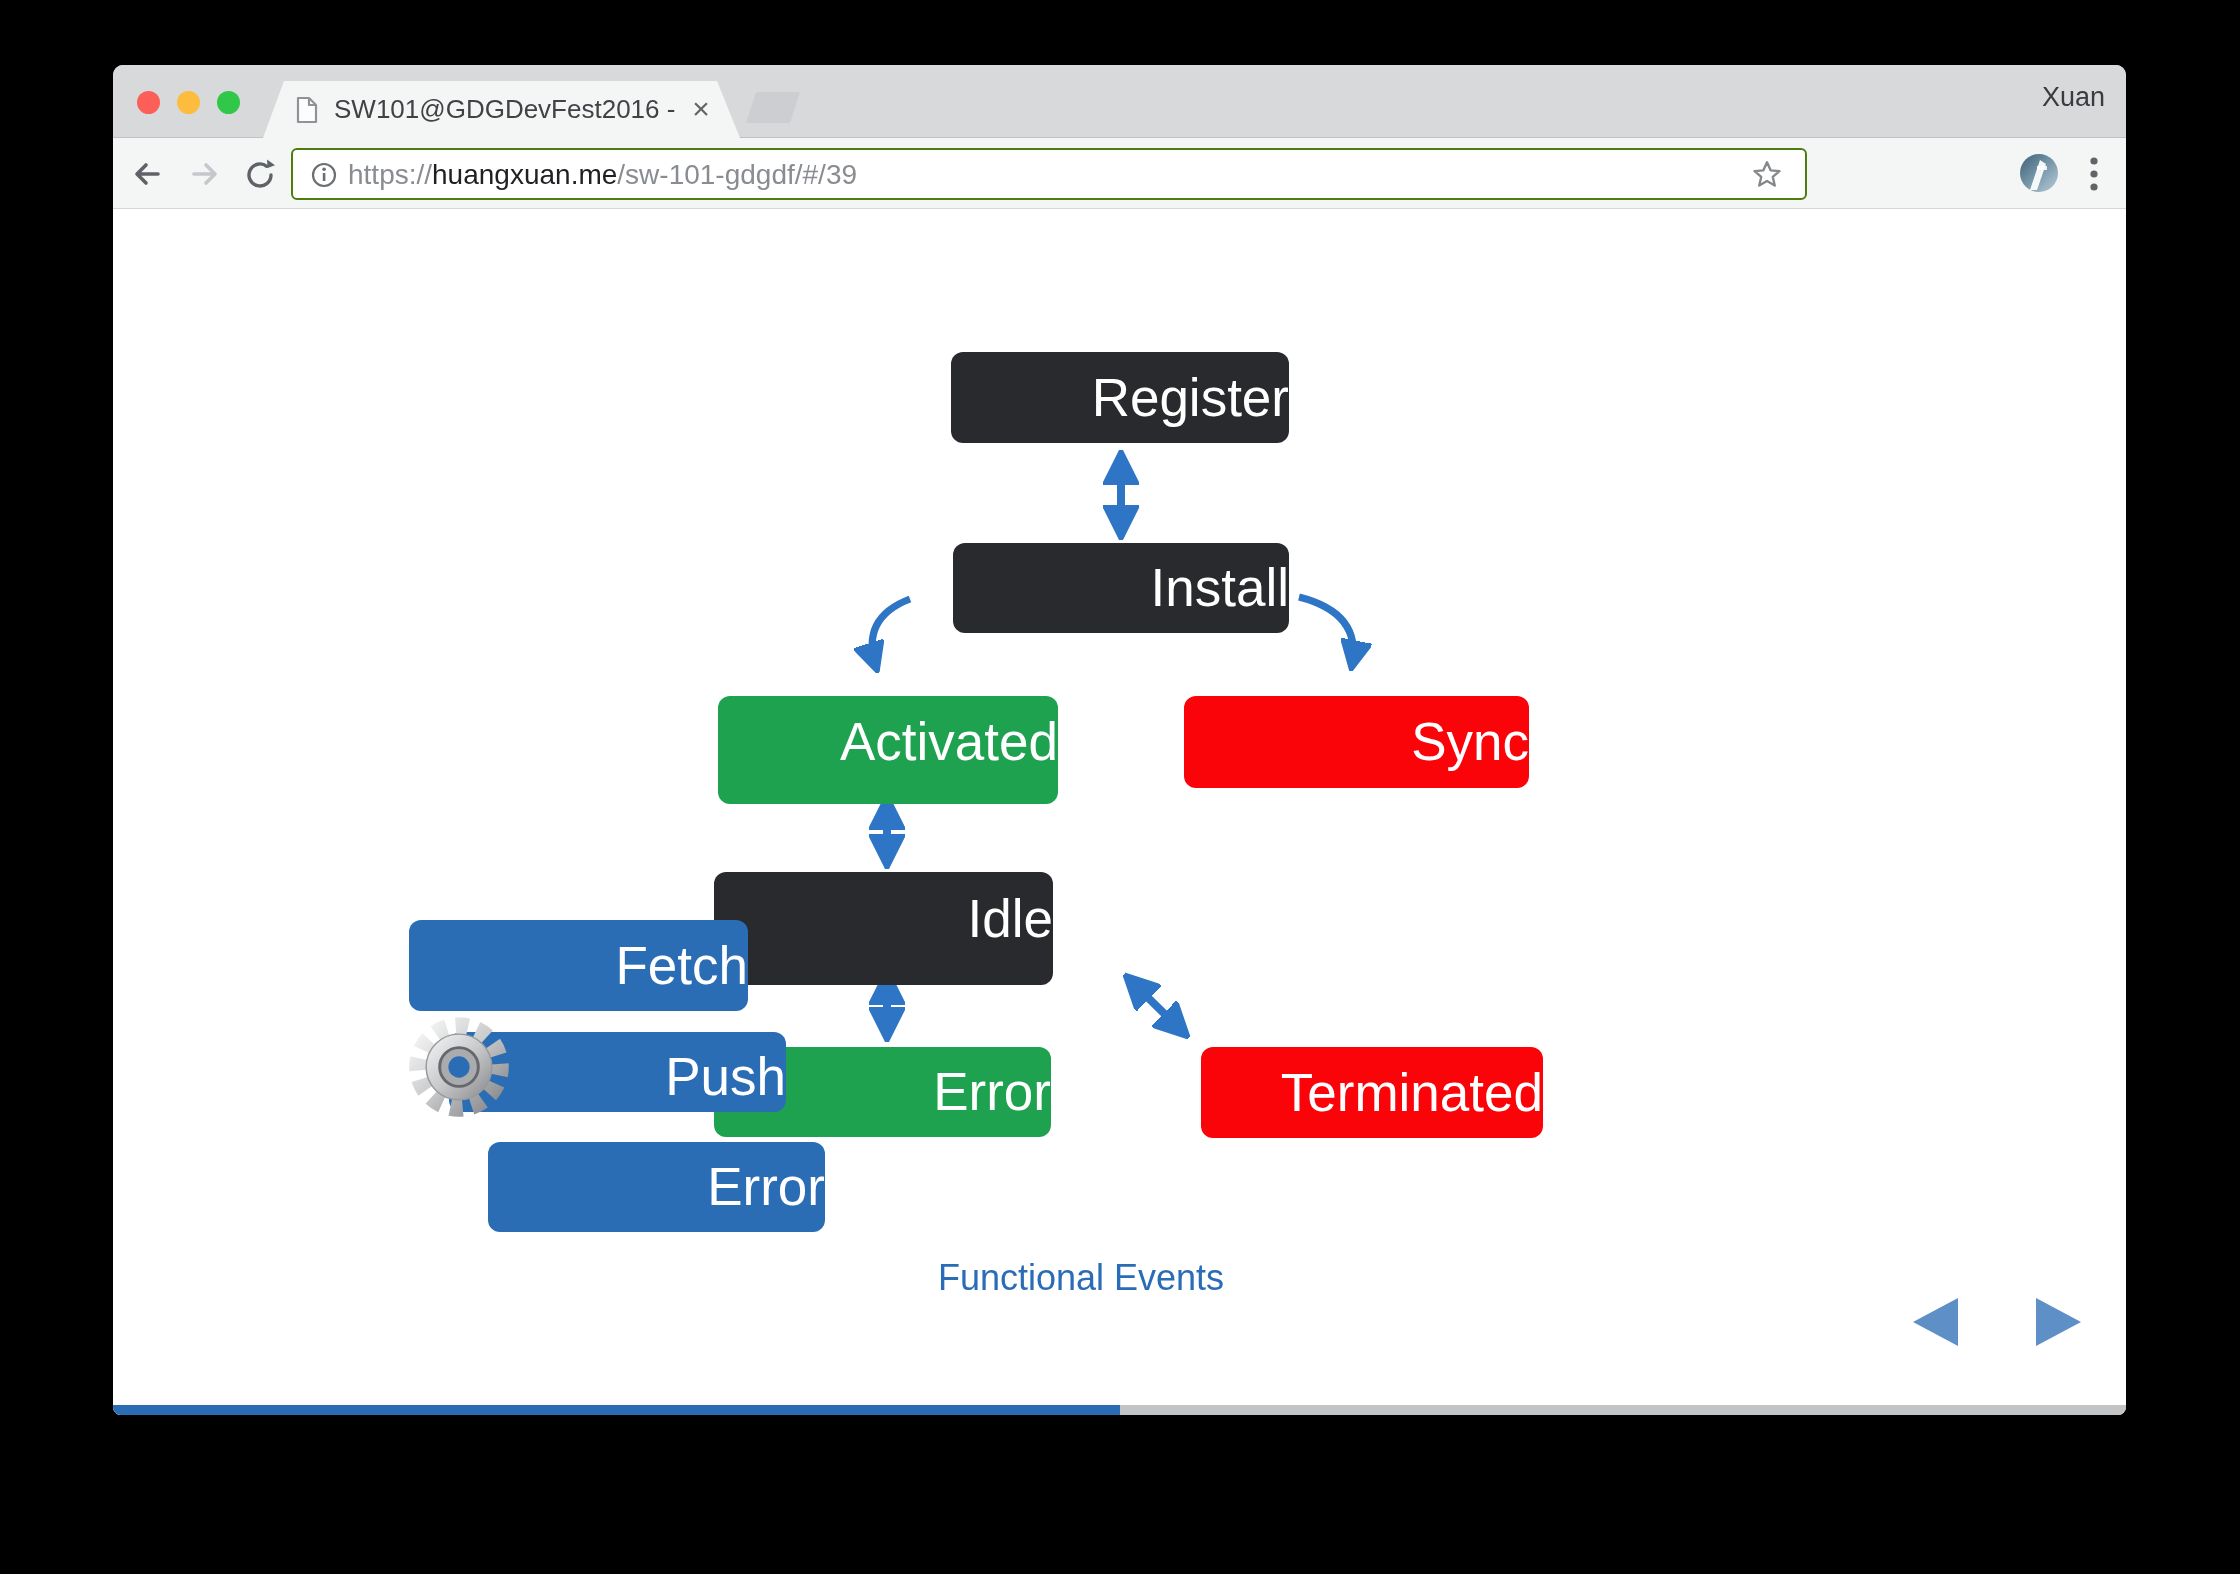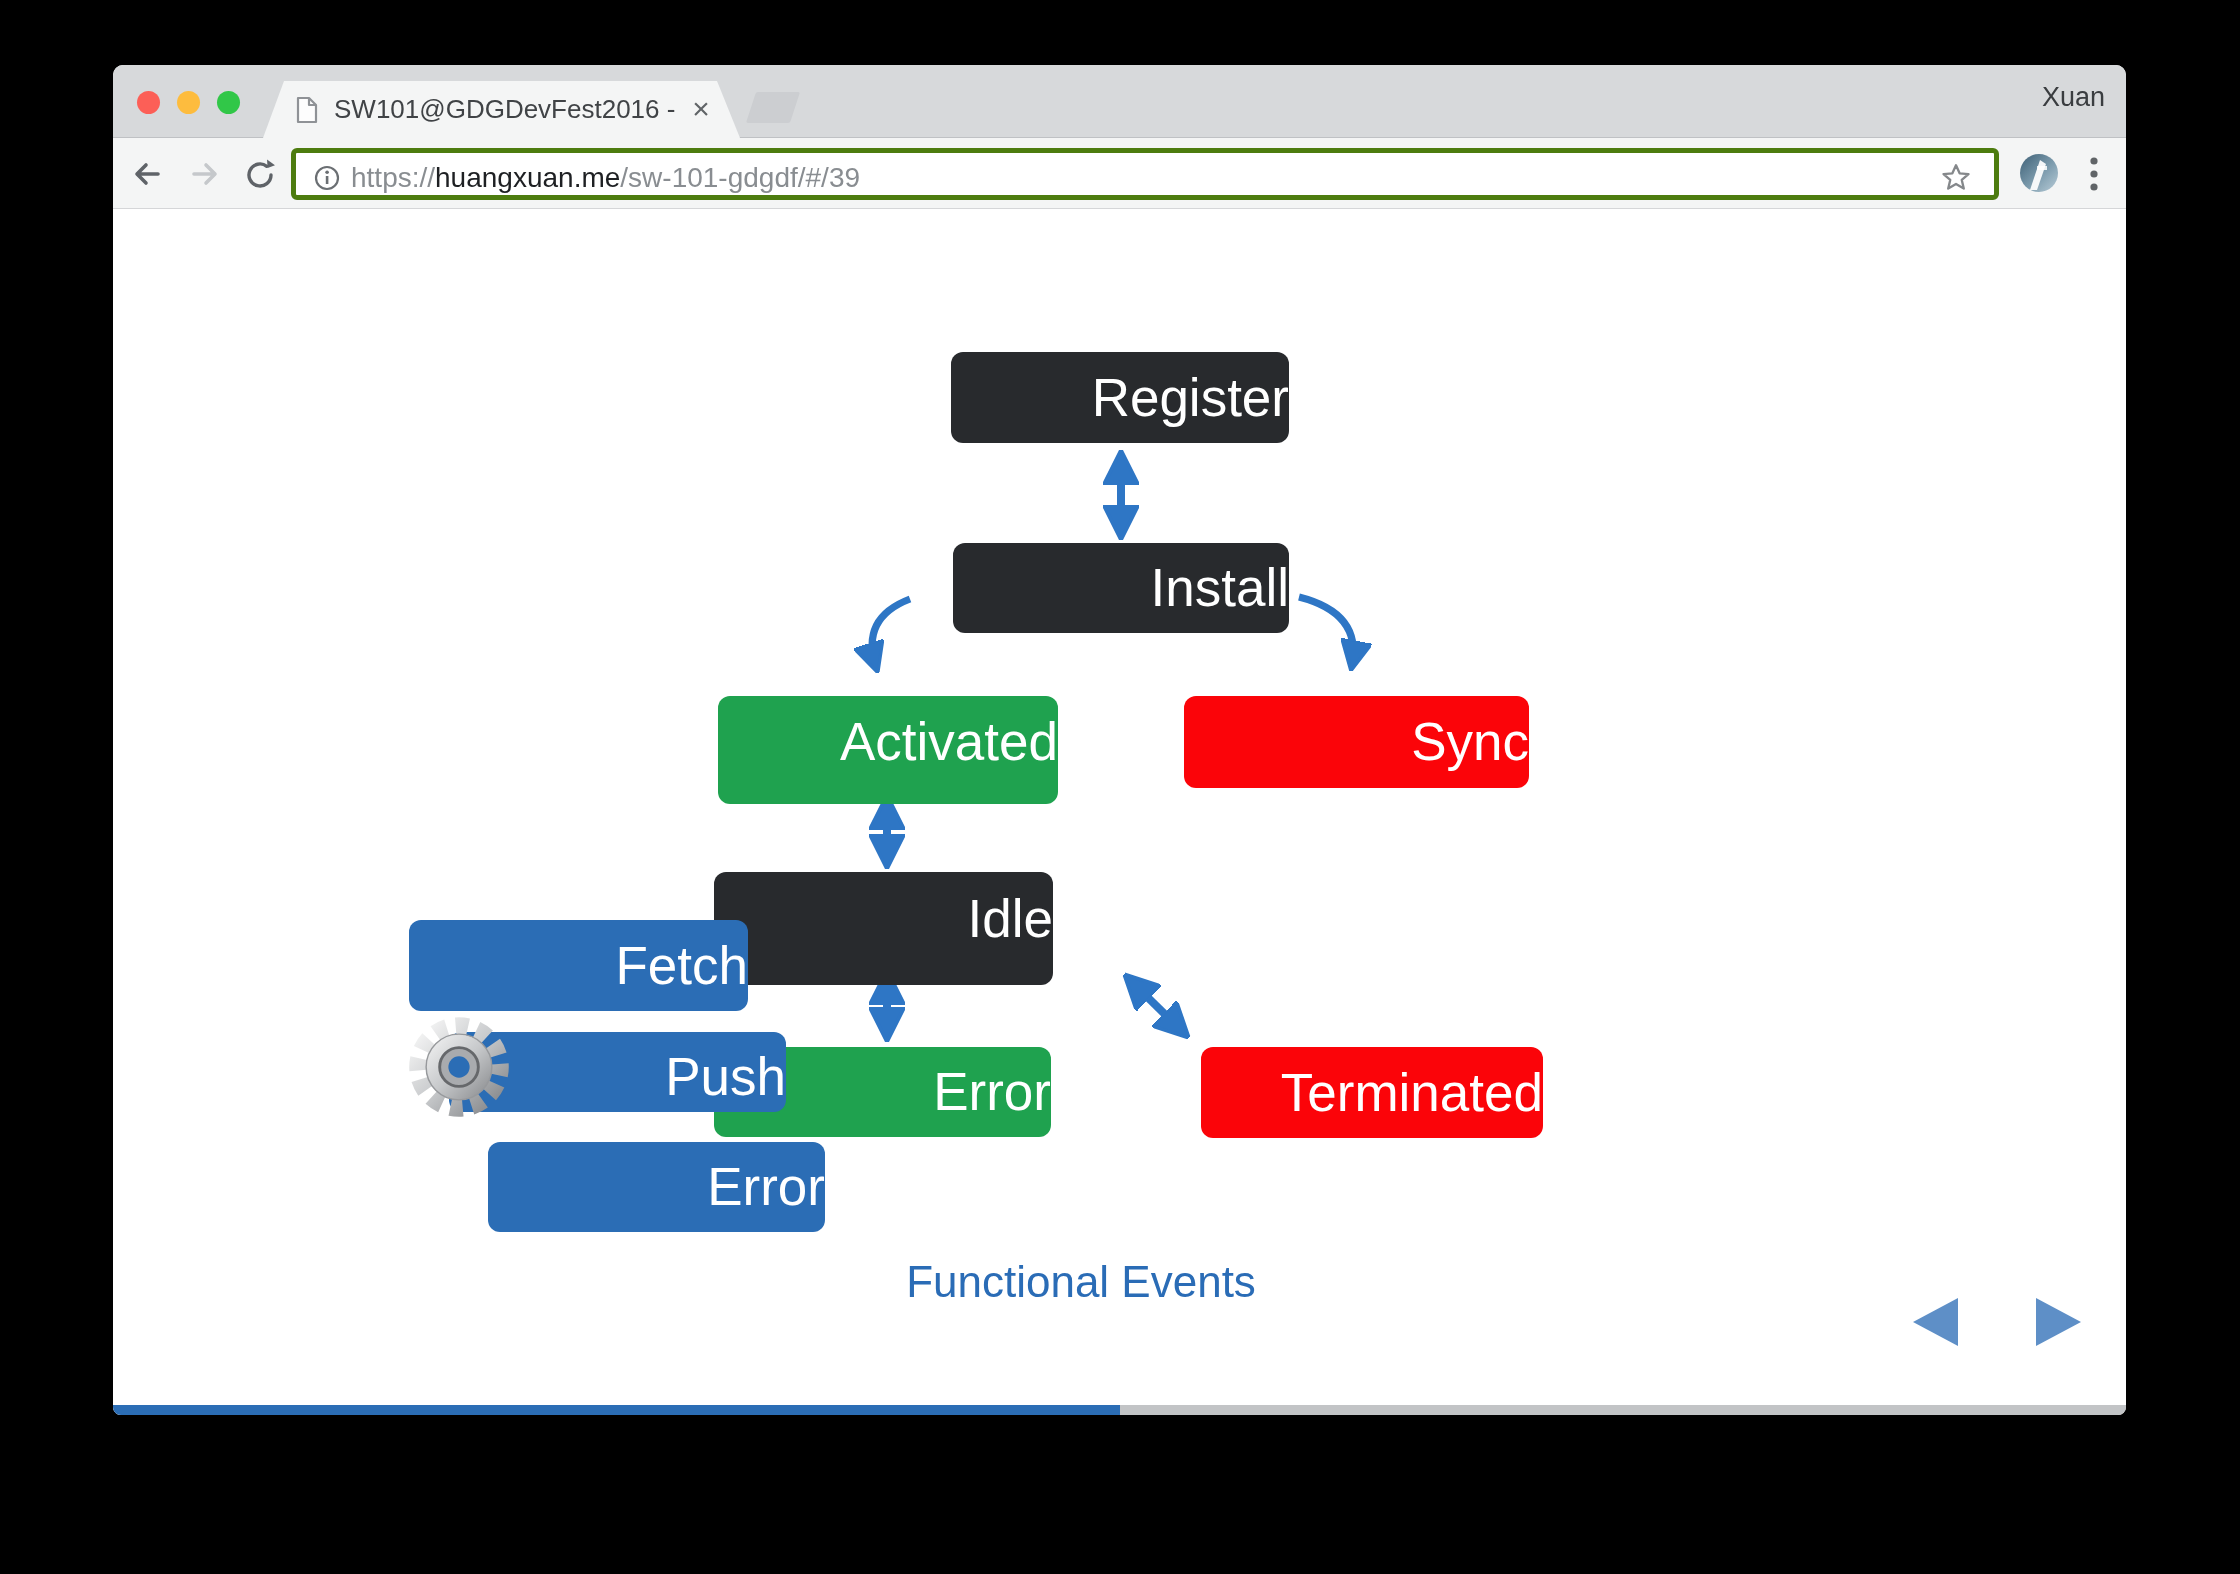--- a/index.html
+++ b/index.html
@@ -38,22 +38,22 @@
     transform:skewX(-18deg);border-radius:2px;
   }
   .profile-name{
     position:absolute;right:21px;top:0;height:72px;line-height:64px;
     font-size:27px;color:#3a3d40;
   }
   
   .toolbar{position:absolute;left:0;top:73px;width:100%;height:70px;background:#f4f5f5;border-bottom:1px solid #d5d6d8;}
   .nav-ico{position:absolute;top:20px;}
   .omnibox{
-    position:absolute;left:178px;top:10px;width:1708px;height:52px;background:#fff;
-    border:5px solid #4d7c0f;border-radius:6px;box-sizing:border-box;
+    position:absolute;left:178px;top:10px;width:1516px;height:52px;background:#fff;
+    border:2px solid #4d7c0f;border-radius:6px;box-sizing:border-box;
   }
   .urltext{
     position:absolute;left:55px;top:0;height:50px;line-height:50px;font-size:28px;
     white-space:nowrap;color:#898d91;
   }
   .urltext .host{color:#1e2023;}
   .info-ico{position:absolute;left:17px;top:11px;}
   .star-ico{position:absolute;right:22px;top:9px;}
   .avatar-ico{position:absolute;left:1905px;top:14px;}
   .menu-ico{position:absolute;left:1975px;top:18px;}
@@ -76,21 +76,21 @@
   .n-active{left:601px;top:982px;width:337px;height:90px;line-height:90px;z-index:1;}
   .n-push{left:336px;top:967px;width:337px;height:80px;line-height:90px;z-index:2;}
   .n-terminated{left:1068px;top:982px;width:342px;height:91px;line-height:91px;margin-left:20px;}
   .n-sync{left:375px;top:1077px;width:337px;height:90px;line-height:90px;z-index:1;}
   .gear{position:absolute;left:288px;top:944px;z-index:3;}
   .arrows{position:absolute;left:0;top:0;width:2013px;height:1350px;pointer-events:none;}
   .arrows path,.arrows line{stroke:var(--arrow,#2e76c5);fill:none;}
   #ah path{fill:var(--arrow,#2e76c5);}
   .caption{
     position:absolute;left:688px;top:1192px;width:560px;text-align:center;
-    font-size:44px;color:var(--accent,#2a6cb6);
+    font-size:36px;color:var(--accent,#2a6cb6);
   }
   .tri{position:absolute;width:0;height:0;border-top:24px solid transparent;border-bottom:24px solid transparent;}
   .tri-prev{left:1800px;top:1233px;border-right:45px solid var(--nav,#5e8fc7);}
   .tri-next{left:1923px;top:1233px;border-left:45px solid var(--nav,#5e8fc7);}
   .progress{position:absolute;left:0;top:1340px;width:2013px;height:10px;background:#c2c4c6;}
   .progress-fill{position:absolute;left:0;top:0;height:10px;width:50%;background:var(--blue,#2b6db5);}
 </style>
 </head>
 <body>
 

